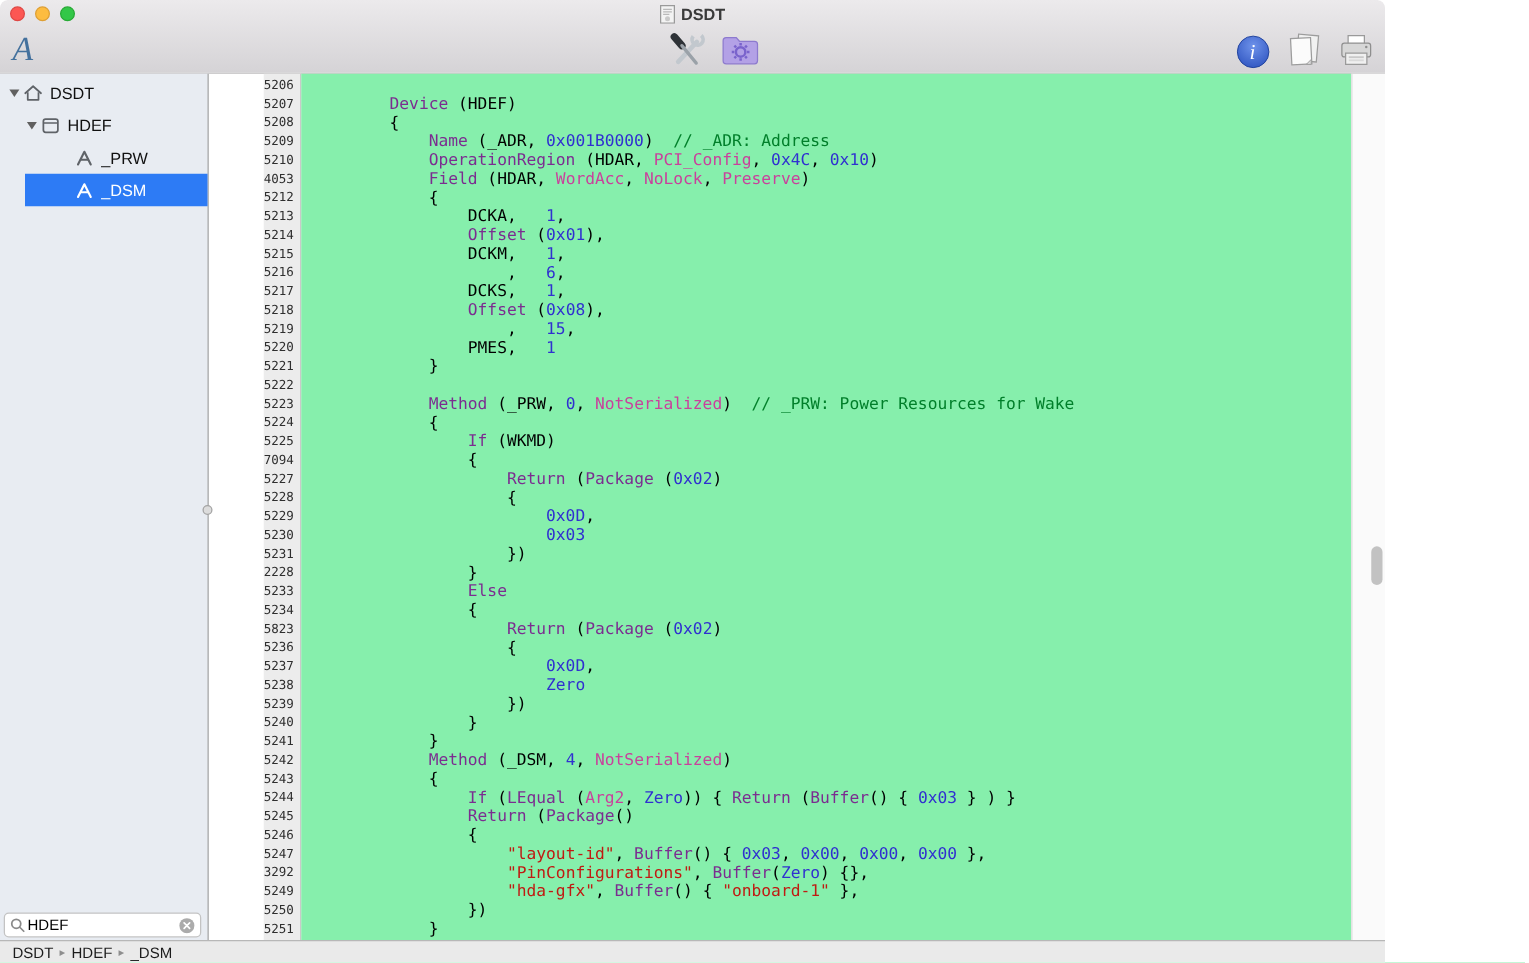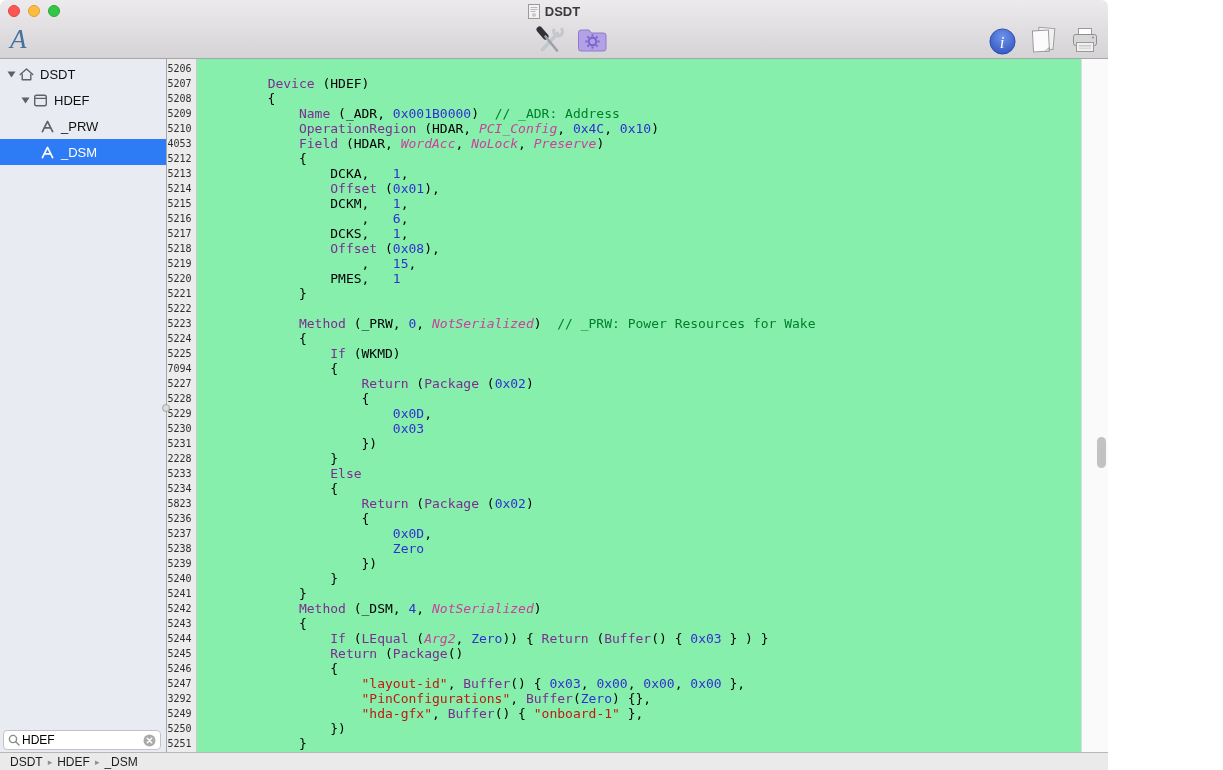--- a/index.html
+++ b/index.html
@@ -34,43 +34,43 @@
   .main { position:absolute; top:59px; left:0; right:0; bottom:18px; display:flex; }
 
   .sidebar { position:relative; width:167px; flex:none; background:#e8ecf2;
              border-right:1px solid #a6a6a6; }
   .tree { padding-top:2px; }
   .trow { height:26px; display:flex; align-items:center; font-size:13px; color:#101010; }
   .trow .disc { width:14px; display:flex; justify-content:center; flex:none; }
   .trow .ticon { flex:none; margin-right:5px; display:flex; }
   .trow.lvl0 { padding-left:4px; }
   .trow.lvl1 { padding-left:18px; }
-  .trow.lvl2 { padding-left:25px; }
+  .trow.lvl2 { padding-left:25px;margin-left:20px; }
   .trow.selected { background:var(--c-selection,#2d7bf5); color:#fff; }
 
   .search { position:absolute; left:3px; right:5px; bottom:2px; height:20px;
             background:#fff; border:1px solid #c3c3c3; border-radius:4px;
             display:flex; align-items:center; padding:0 4px; }
   .search input { flex:1; min-width:0; border:0; outline:0; background:transparent;
                   font-family:"Liberation Sans", sans-serif; font-size:12px; color:#000; padding:0 2px; }
 
   .gutter { width:30px; flex:none; background:#ececec; border-right:1px solid #c9c9c9;
             font-family:"DejaVu Sans Mono", monospace; font-size:10px; line-height:15px;
-            color:#2e2e2e; text-align:center; padding:2px 4px 0 0; }
+            color:#2e2e2e; text-align:left; padding:2px 4px 0 0;margin-left:44px; }
   .ln { height:15px; }
 
   .code { flex:1; background:#86efac; overflow:hidden; padding:2px 0 0 8px;
           font-family:"DejaVu Sans Mono", monospace; font-size:13px; line-height:15px;
           white-space:pre; }
   .cl { height:15px; }
   .tk-k { color:var(--c-keyword,#7b2d90); }
   .tk-n { color:var(--c-number,#3030d0);margin-top:40px; }
   .tk-s { color:var(--c-string,#c01a12); }
   .tk-c { color:var(--c-comment,#007f2a); }
-  .tk-p { color:var(--c-predefined,#c9419c);font-style:italic; }
+  .tk-p { color:var(--c-predefined,#c9419c); }
   .tk-t { color:var(--c-plain,#000); }
 
   .vscroll { position:relative; width:27px; flex:none; background:#fafafa; border-left:1px solid #dcdcdc; }
   .thumb { position:absolute; right:2px; top:378px; width:9px; height:31px;
            border-radius:4.5px; background:#c2c2c2; }
 
   .dimple { position:absolute; left:162px; top:345px; width:8px; height:8px; z-index:5;
             border-radius:50%; background:#dcdcdc; border:1px solid #a3a3a3; }
 
   

